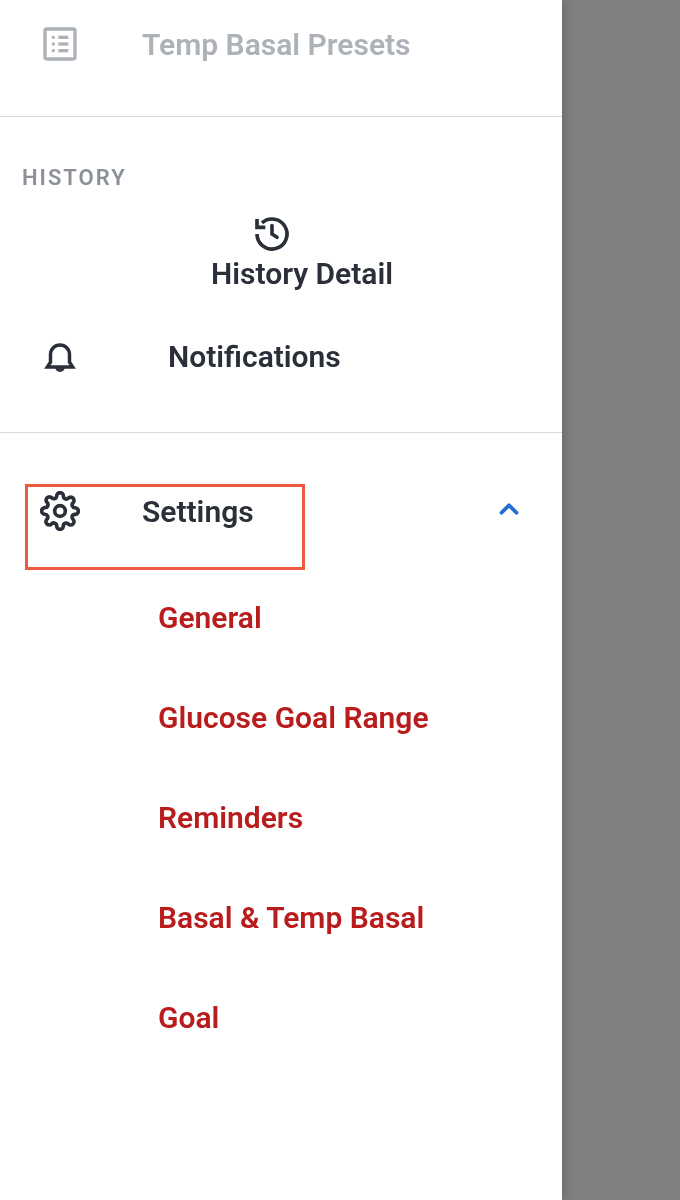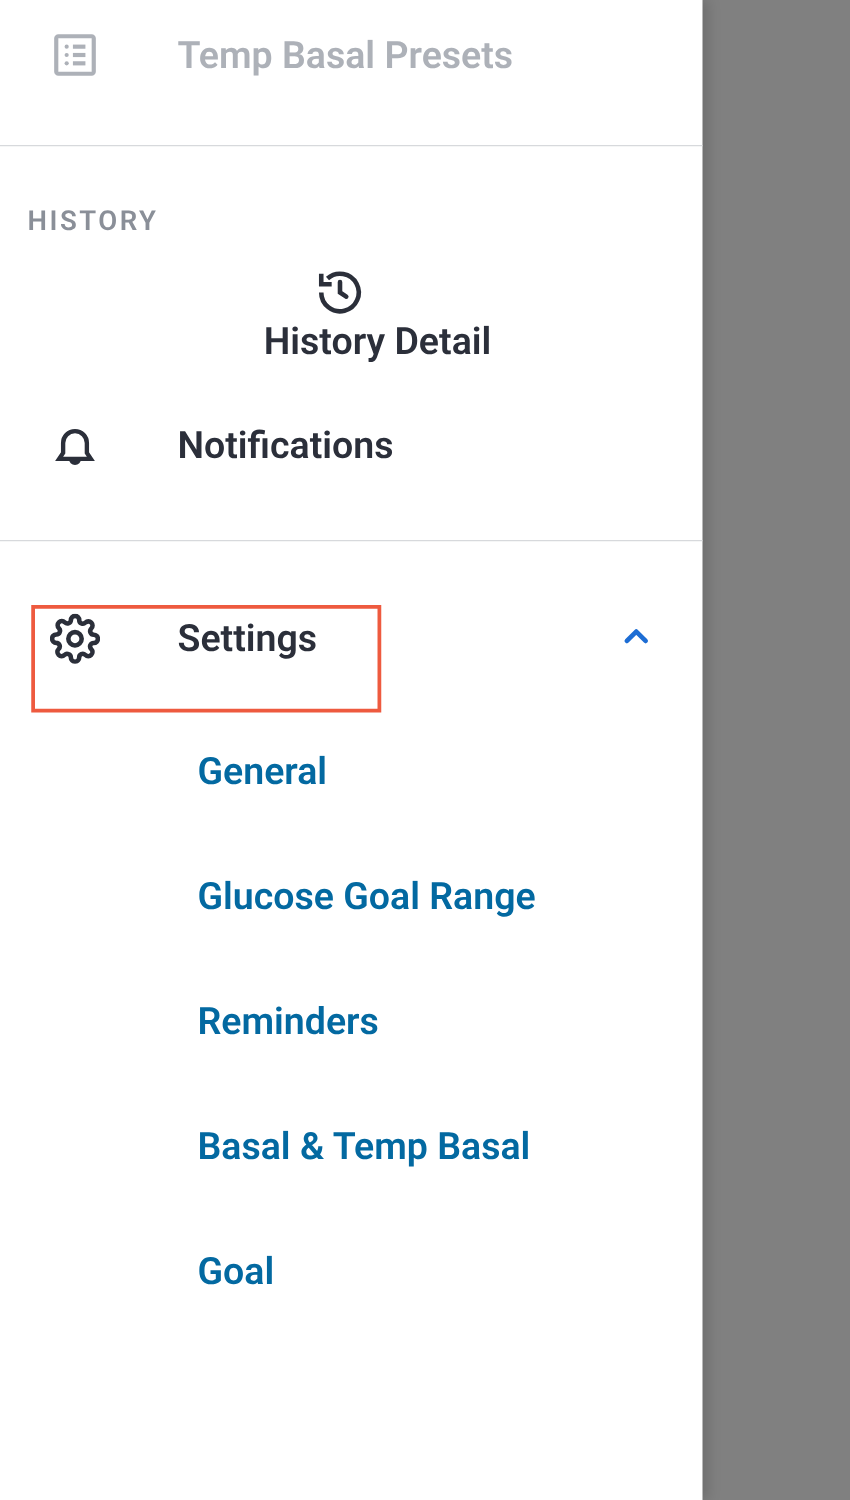--- a/index.html
+++ b/index.html
@@ -54,21 +54,21 @@
     }
     .sub-row {
       display: flex;
       align-items: center;
       height: 100px;
       padding-left: 158px;
     }
     .sub-row .label {
       font-size: 30px;
       font-weight: 600;
-      color: #0369a1;
+      color: #b91c1c;
     }
     .chevron {
       position: absolute;
       right: 38px;
       top: 50%;
       transform: translateY(-50%);
     }
     .highlight-box {
       position: absolute;
       border: 3px solid #ee5a3f;
@@ -105,21 +105,21 @@
     <span class="icon-slot">
       <svg width="40" height="40" viewBox="0 0 24 24" fill="none" stroke="#2b2f3a" stroke-width="2.2">
         <path d="M3 12a9 9 0 1 0 3-6.7"></path>
         <polyline points="3 3 3 8 8 8" fill="none"></polyline>
         <polyline points="12 7 12 12 15 14" fill="none" stroke-linecap="round"></polyline>
       </svg>
     </span>
     <span class="label">History Detail</span>
   </div>
 
-  <div class="menu-row" style="height:96px;">
+  <div class="menu-row" style="height:96px;gap:26px;">
     <span class="icon-slot">
       <svg width="38" height="38" viewBox="0 0 24 24" fill="none" stroke="#2b2f3a" stroke-width="2.2">
         <path d="M18 16v-5a6 6 0 1 0-12 0v5l-2 3h16z"></path>
         <path d="M10 19a2 2 0 0 0 4 0"></path>
       </svg>
     </span>
     <span class="label">Notifications</span>
   </div>
 
   <div style="height:28px"></div>

